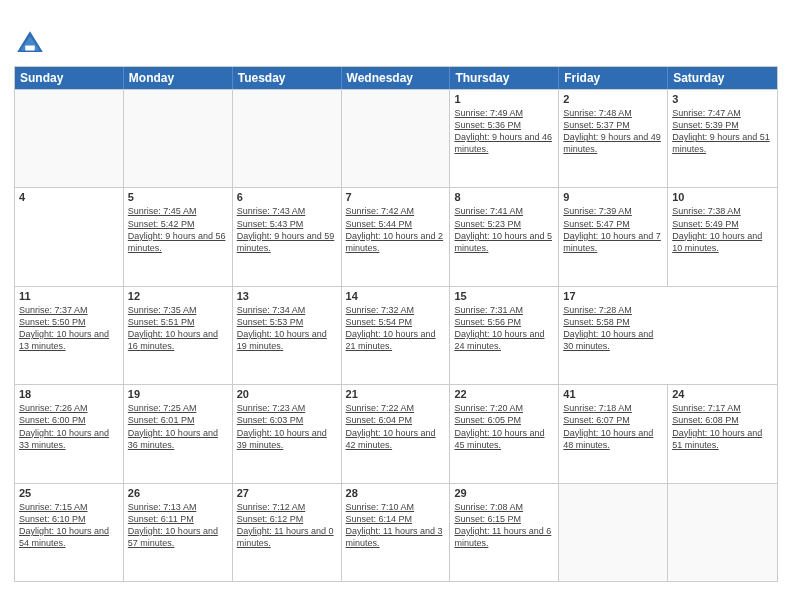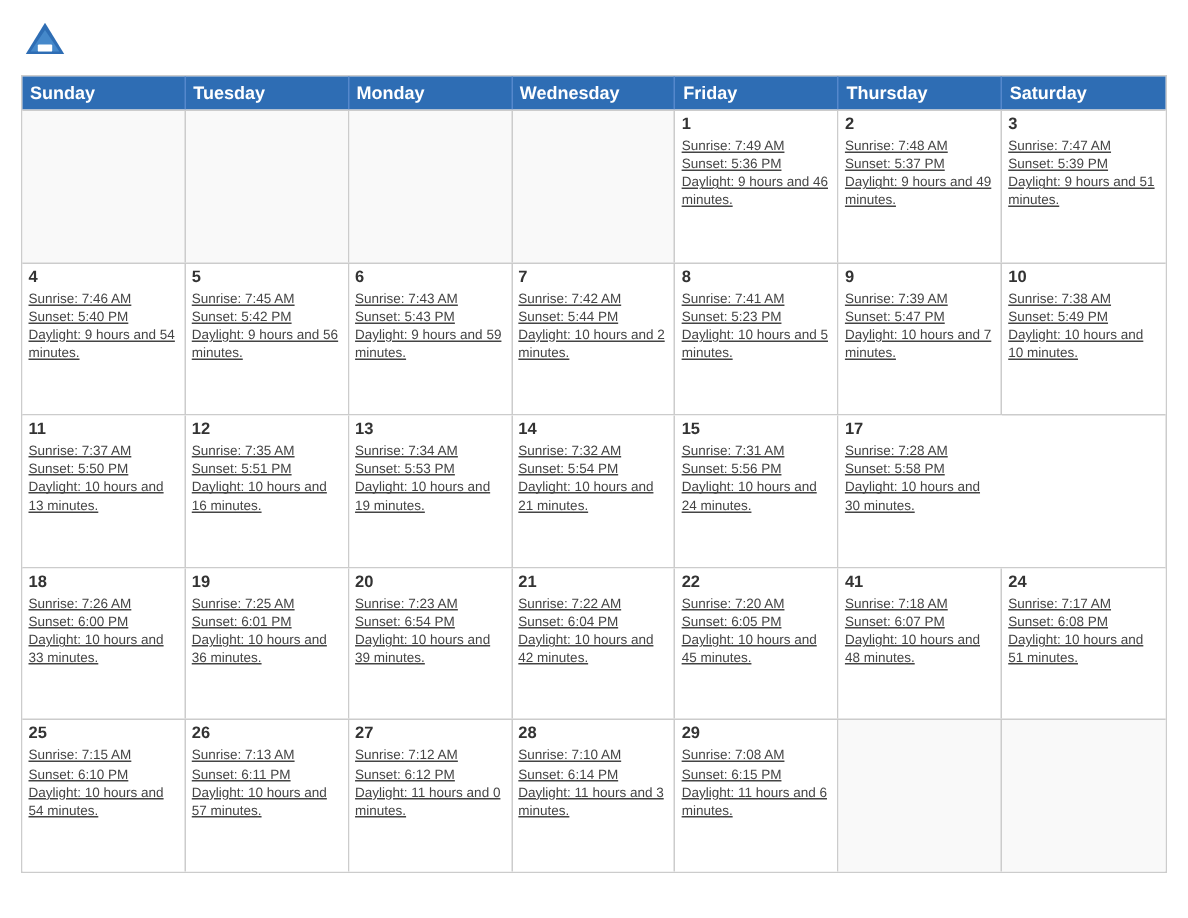--- a/index.html
+++ b/index.html
@@ -6,21 +6,21 @@
     body {
       font-family: Arial, sans-serif;
       background: #fff;
       width: 792px;
       height: 612px;
       overflow: hidden;
     }
     .page {
       width: 792px;
       height: 592px;
-      padding: 12px 14px 10px 14px;
+      padding: 28px 14px 10px 14px;
       display: flex;
       flex-direction: column;
     }
     .header {
       display: flex;
       justify-content: space-between;
       align-items: flex-start;
       margin-bottom: 6px;
     }
     .logo {
@@ -133,25 +133,25 @@
     </div>
     <div class="title-block">
       <div class="month-title"></div>
       <div class="location"></div>
     </div>
   </div>
 
   <div class="calendar">
     <div class="cal-header">
     <div class="cal-header-cell">Sunday</div>
+        <div class="cal-header-cell">Monday</div>
         <div class="cal-header-cell">Tuesday</div>
-        <div class="cal-header-cell">Monday</div>
         <div class="cal-header-cell">Wednesday</div>
+        <div class="cal-header-cell">Thursday</div>
         <div class="cal-header-cell">Friday</div>
-        <div class="cal-header-cell">Thursday</div>
         <div class="cal-header-cell">Saturday</div>
       </div>
     <div class="cal-body">
     <div class="cal-row">
           <div class="cal-cell empty"></div>
           <div class="cal-cell empty"></div>
           <div class="cal-cell empty"></div>
           <div class="cal-cell empty"></div>
           <div class="cal-cell">
             <div class="day-number">1</div>
@@ -168,23 +168,20 @@
           <div class="cal-cell">
             <div class="day-number">3</div>
             <div class="cell-info">Sunrise: 7:47 AM
 Sunset: 5:39 PM
 Daylight: 9 hours and 51 minutes.</div>
           </div>
         </div>
         <div class="cal-row">
           <div class="cal-cell">
             <div class="day-number">4</div>
-            <div class="cell-info">Sunrise: 7:46 AM
-Sunset: 5:40 PM
-Daylight: 9 hours and 54 minutes.</div>
           </div>
           <div class="cal-cell">
             <div class="day-number">5</div>
             <div class="cell-info">Sunrise: 7:45 AM
 Sunset: 5:42 PM
 Daylight: 9 hours and 56 minutes.</div>
           </div>
           <div class="cal-cell">
             <div class="day-number">6</div>
             <div class="cell-info">Sunrise: 7:43 AM
@@ -263,21 +260,21 @@
           </div>
           <div class="cal-cell">
             <div class="day-number">19</div>
             <div class="cell-info">Sunrise: 7:25 AM
 Sunset: 6:01 PM
 Daylight: 10 hours and 36 minutes.</div>
           </div>
           <div class="cal-cell">
             <div class="day-number">20</div>
             <div class="cell-info">Sunrise: 7:23 AM
-Sunset: 6:54 PM
+Sunset: 6:03 PM
 Daylight: 10 hours and 39 minutes.</div>
           </div>
           <div class="cal-cell">
             <div class="day-number">21</div>
             <div class="cell-info">Sunrise: 7:22 AM
 Sunset: 6:04 PM
 Daylight: 10 hours and 42 minutes.</div>
           </div>
           <div class="cal-cell">
             <div class="day-number">22</div>

